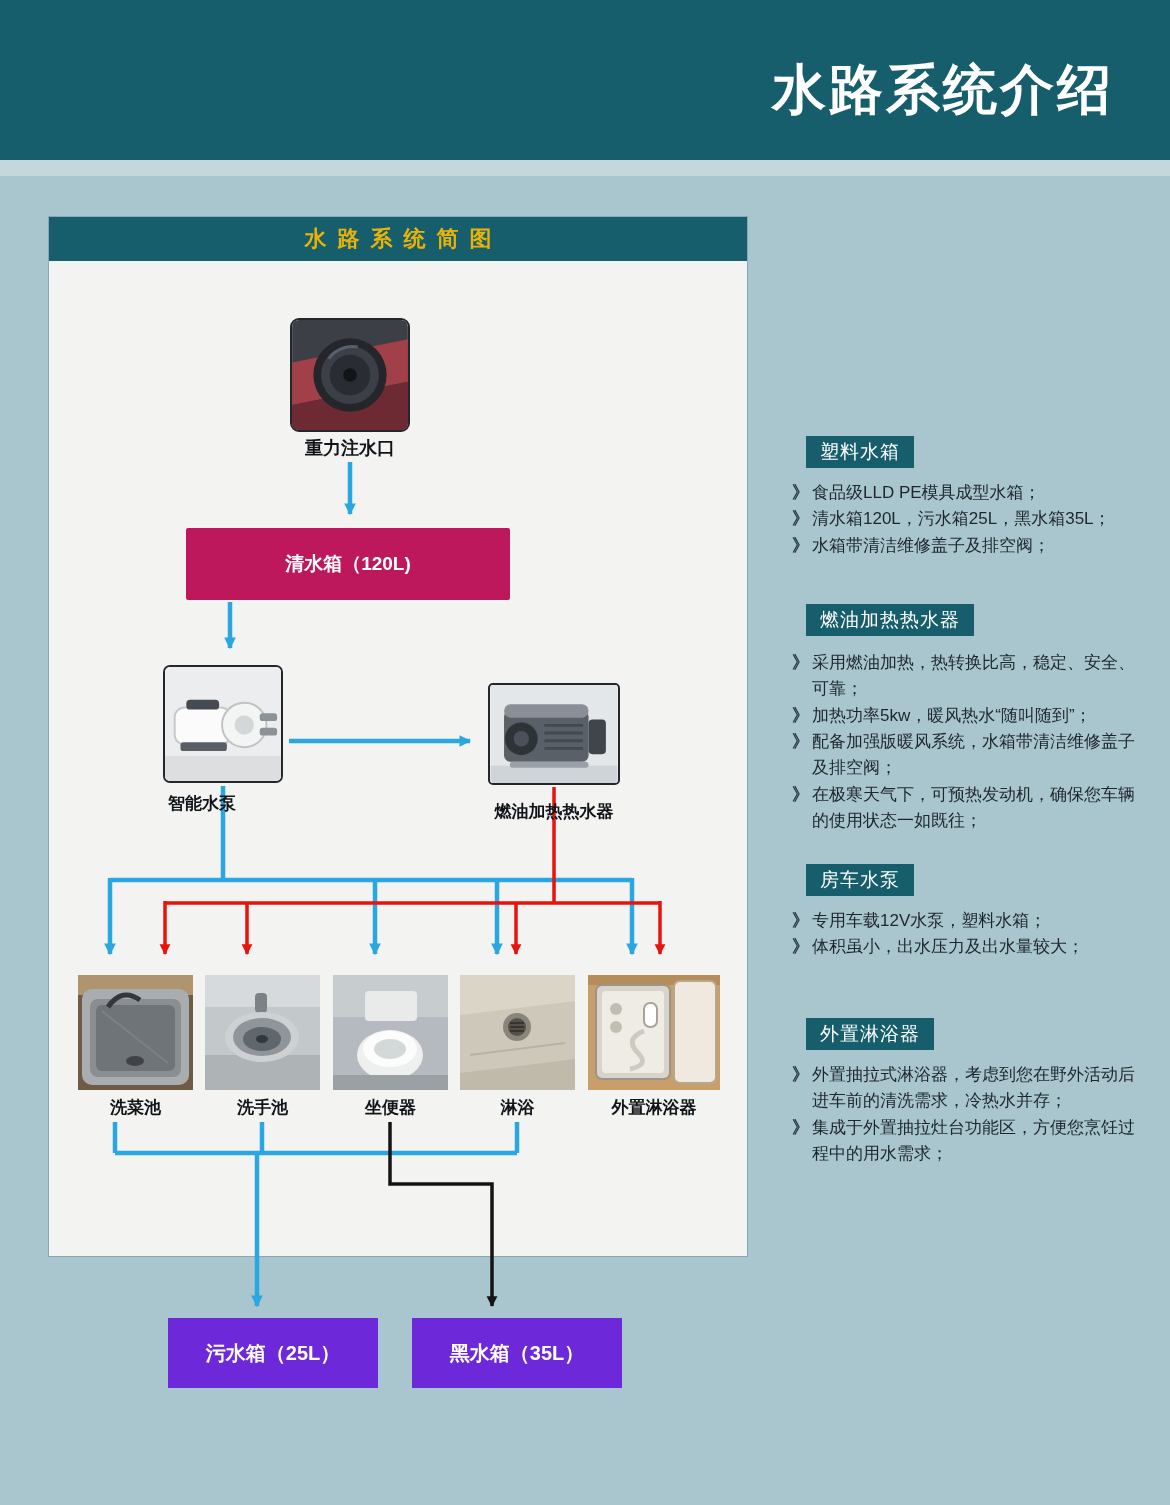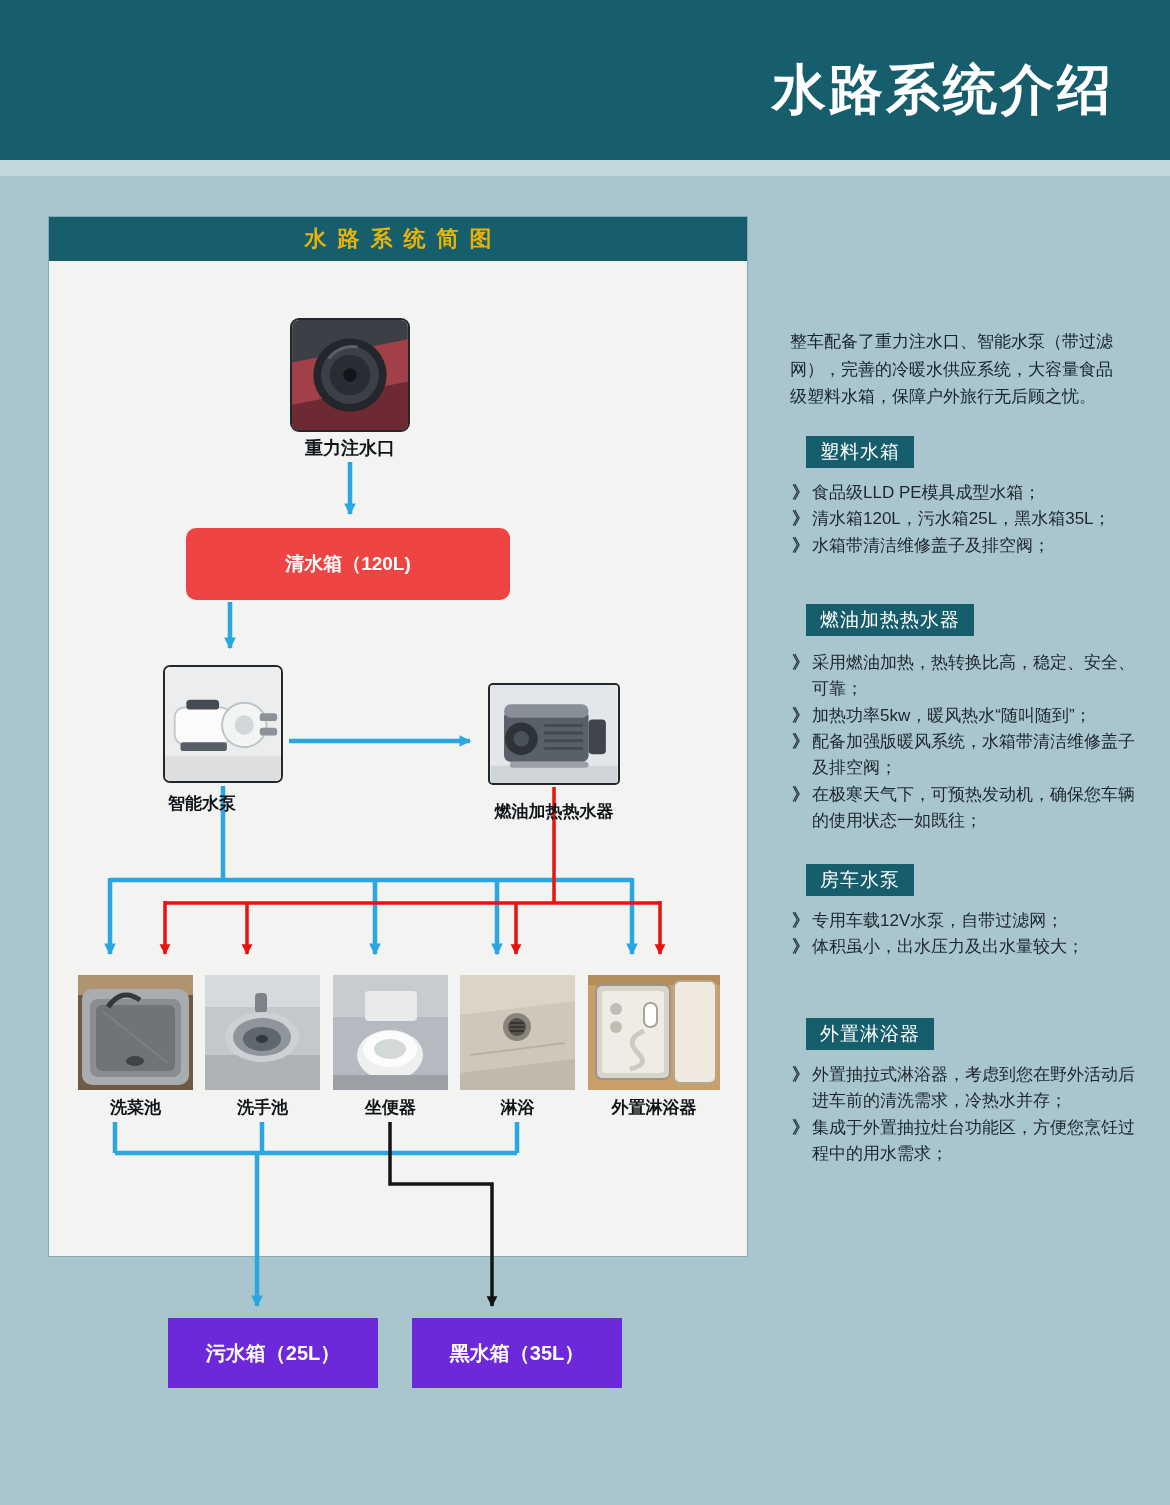--- a/index.html
+++ b/index.html
@@ -20,21 +20,21 @@
   .k{stroke:#141414;stroke-width:3.5;fill:none}
 
   .photo{position:absolute;overflow:hidden}
   .framed{border:2px solid #23262b;border-radius:9px}
   .photo svg{display:block;width:100%;height:100%}
 
   .nlabel{position:absolute;font-size:17px;font-weight:700;color:#0f1418;text-align:center}
   .big{font-size:18px}
 
   .tank{position:absolute;color:#fff;font-weight:700;text-align:center}
-  .fresh{background:#ef4444;font-size:19px;border-radius:10px}
+  .fresh{background:#be185d;font-size:19px;border-radius:2px}
   .waste{background:#6d28d9;font-size:20px}
 
   .badge{position:absolute;background:#175e6c;color:#fff;font-weight:400;font-size:19px;padding:3px 14px;letter-spacing:1px}
   .intro{position:absolute;left:790px;top:328px;width:336px;font-size:17px;line-height:1.62;color:#16242c}
   .blist{position:absolute;left:792px;width:350px;font-size:17px;line-height:1.55;color:#1d262c}
   .bitem{display:flex}
   .bmark{flex:0 0 20px;font-weight:700;color:#2a3a44}
   .btext{flex:1}
 </style>
 </head>
@@ -208,21 +208,20 @@
       <path d="M56,56 q-20,8 -6,22 q12,12 -8,16" stroke="#cfcabf" stroke-width="5" fill="none"></path>
       <circle cx="28" cy="34" r="6" fill="#c2bdb2"></circle>
       <circle cx="28" cy="52" r="6" fill="#c2bdb2"></circle>
     </svg>
   </div>
   <div class="nlabel" style="left:586px;top:1096px;width:136px">外置淋浴器</div>
 
   <div class="tank waste" style="left:168px;top:1318px;width:210px;height:70px;line-height:70px">污水箱（25L）</div>
   <div class="tank waste" style="left:412px;top:1318px;width:210px;height:70px;line-height:70px">黑水箱（35L）</div>
 
-  <div class="intro">整车配备了重力注水口、智能水泵（带过滤网），完善的冷暖水供应系统，大容量食品级塑料水箱，保障户外旅行无后顾之忧。</div>
 
   <div class="badge" style="left:806px;top:436px">塑料水箱</div>
   <div class="blist" style="top:480px">
     <div class="bitem">
         <span class="bmark">》</span>
         <span class="btext">食品级LLD PE模具成型水箱；</span>
       </div>
     <div class="bitem">
         <span class="bmark">》</span>
         <span class="btext">清水箱120L，污水箱25L，黑水箱35L；</span>
@@ -250,21 +249,21 @@
     <div class="bitem">
         <span class="bmark">》</span>
         <span class="btext">在极寒天气下，可预热发动机，确保您车辆的使用状态一如既往；</span>
       </div>
   </div>
 
   <div class="badge" style="left:806px;top:864px">房车水泵</div>
   <div class="blist" style="top:908px">
     <div class="bitem">
         <span class="bmark">》</span>
-        <span class="btext">专用车载12V水泵，自带过滤网；</span>
+        <span class="btext">专用车载12V水泵，塑料水箱；</span>
       </div>
     <div class="bitem">
         <span class="bmark">》</span>
         <span class="btext">体积虽小，出水压力及出水量较大；</span>
       </div>
   </div>
 
   <div class="badge" style="left:806px;top:1018px">外置淋浴器</div>
   <div class="blist" style="top:1062px">
     <div class="bitem">

